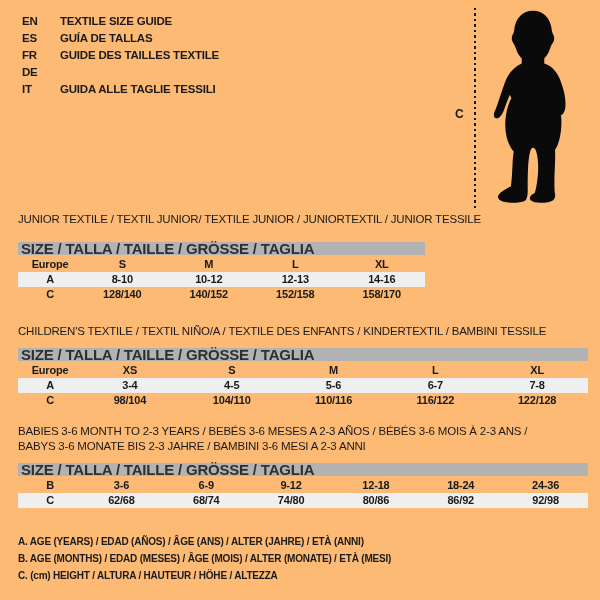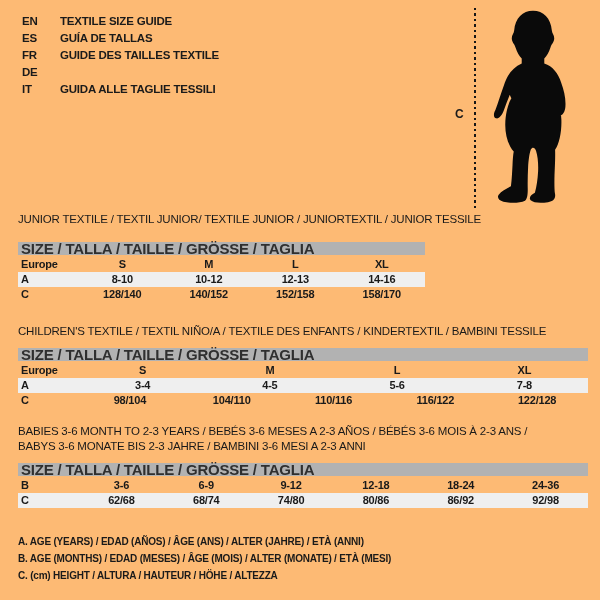--- a/index.html
+++ b/index.html
@@ -32,21 +32,21 @@
   
   .tbl{position:absolute;left:18px;font-size:11px;letter-spacing:-0.2px;}
   #junior-table{top:242px;width:407px;}
   #children-table{top:348px;width:570px;}
   #babies-table{top:463px;width:570px;}
   .tbl-bar{
     height:13px;line-height:13px;background:#b2b2b2;color:#2f2f2f;
     font-weight:bold;font-size:15px;padding-left:3px;margin-bottom:2px;
   }
   .tbl-row{display:flex;height:15px;line-height:15px;font-weight:bold;}
-  .row-label{width:58px;padding-left:3px;text-align:left;}
+  .row-label{width:58px;padding-left:3px;text-align:center;}
   .cell{flex:1;text-align:center;}
   .shaded{background:#efefef;}
 
   
   .legend{position:absolute;left:18px;top:533px;font-size:10px;font-weight:bold;letter-spacing:-0.2px;}
   .legend-line{height:17px;line-height:17px;white-space:nowrap;}
 </style>
 </head>
 <body>
 
@@ -146,30 +146,32 @@
       <div class="cell">152/158</div>
       <div class="cell">158/170</div>
     </div>
   </div>
 
   <div class="section-title" id="children-title">CHILDREN'S TEXTILE / TEXTIL NIÑO/A / TEXTILE DES ENFANTS / KINDERTEXTIL / BAMBINI TESSILE</div>
   <div class="tbl" id="children-table">
     <div class="tbl-bar">SIZE / TALLA / TAILLE / GRÖSSE / TAGLIA</div>
     <div class="tbl-row">
       <div class="row-label">Europe</div>
+      <div class="cell">XS</div>
       <div class="cell">S</div>
       <div class="cell">M</div>
       <div class="cell">L</div>
       <div class="cell">XL</div>
     </div>
     <div class="tbl-row shaded">
       <div class="row-label">A</div>
       <div class="cell">3-4</div>
       <div class="cell">4-5</div>
       <div class="cell">5-6</div>
+      <div class="cell">6-7</div>
       <div class="cell">7-8</div>
     </div>
     <div class="tbl-row">
       <div class="row-label">C</div>
       <div class="cell">98/104</div>
       <div class="cell">104/110</div>
       <div class="cell">110/116</div>
       <div class="cell">116/122</div>
       <div class="cell">122/128</div>
     </div>

